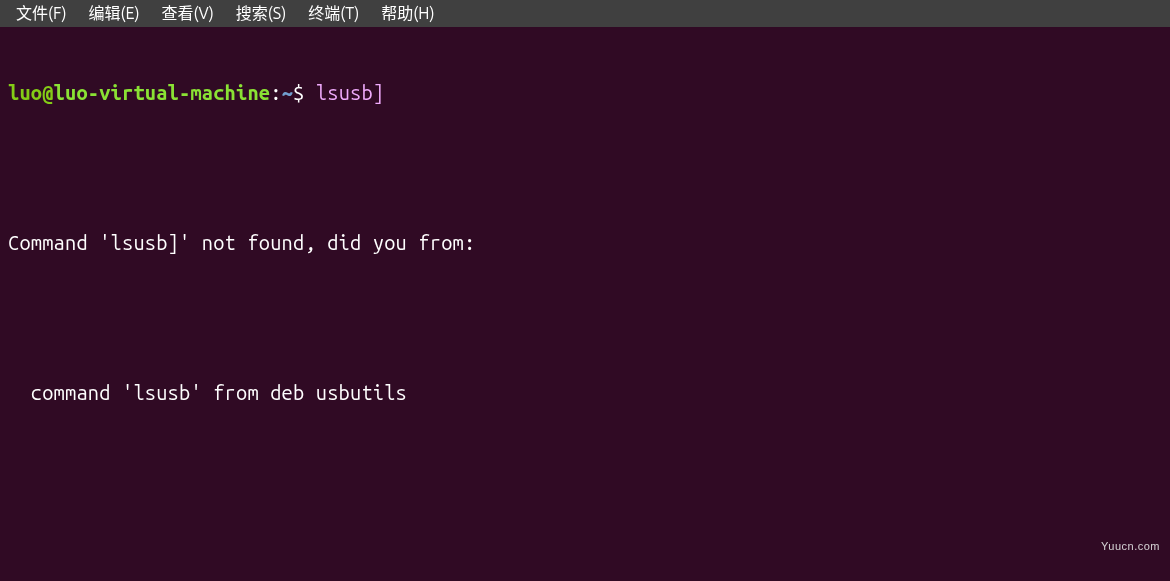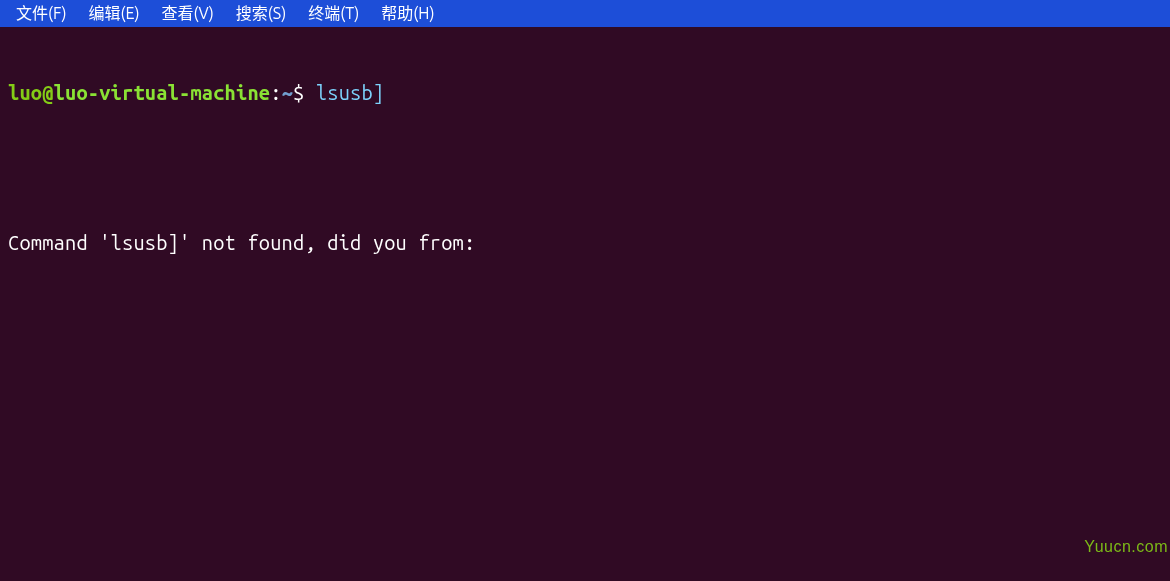--- a/index.html
+++ b/index.html
@@ -12,21 +12,21 @@
       height: 581px;
       background: #300a24;
       font-family: "Ubuntu Mono", "DejaVu Sans Mono", "Courier New", monospace;
       font-size: 20px;
       line-height: 25px;
       color: #ffffff;
       overflow: hidden;
       position: relative;
     }
     .menubar {
-      background: #1d4ed8;
+      background: #404040;
       height: 27px;
       display: flex;
       align-items: center;
       padding-left: 16px;
       font-family: "Ubuntu", "Noto Sans CJK SC", sans-serif;
       font-size: 16px;
       color: #ffffff;
       gap: 22px;
     }
     .menubar-item {
@@ -38,29 +38,29 @@
       letter-spacing: 0.2px;
     }
     .line {
       min-height: 25px;
     }
     .user { color: #84cc16; font-weight: bold; }
     .host { color: #8ae234; font-weight: bold; text-align: right; }
     .colon { color: #ffffff; }
     .path { color: #729fcf; font-weight: bold; }
     .dollar { color: #ffffff; }
-    .cmd { color: #7dd3fc; }
+    .cmd { color: #f0abfc; }
     .out { color: #ffffff; }
     .watermark {
       position: absolute;
-      right: 2px;
+      right: 10px;
       bottom: 22px;
       font-family: Arial, sans-serif;
-      font-size: 16px;
-      color: #84cc16;
+      font-size: 11px;
+      color: #e5e5e5;
       opacity: 0.9;
       letter-spacing: 0.5px;
     }
   </style>
 </head>
 <body>
 
 <div class="menubar">
   <span class="menubar-item">文件(F)</span>
   <span class="menubar-item">编辑(E)</span>
@@ -68,20 +68,21 @@
   <span class="menubar-item">搜索(S)</span>
   <span class="menubar-item">终端(T)</span>
   <span class="menubar-item">帮助(H)</span>
 </div>
 
 <div class="term">
   <div class="line"><span class="user">luo</span><span class="user">@</span><span class="host">luo-virtual-machine</span><span class="colon">:</span><span class="path">~</span><span class="dollar">$</span> <span class="cmd">lsusb]</span></div>
   <div class="line out"></div>
   <div class="line out">Command 'lsusb]' not found, did you from:</div>
   <div class="line out"></div>
+  <div class="line out">  command 'lsusb' from deb usbutils</div>
   <div class="line out"></div>
   
   
   
   
   
   
   
   
 </div>

